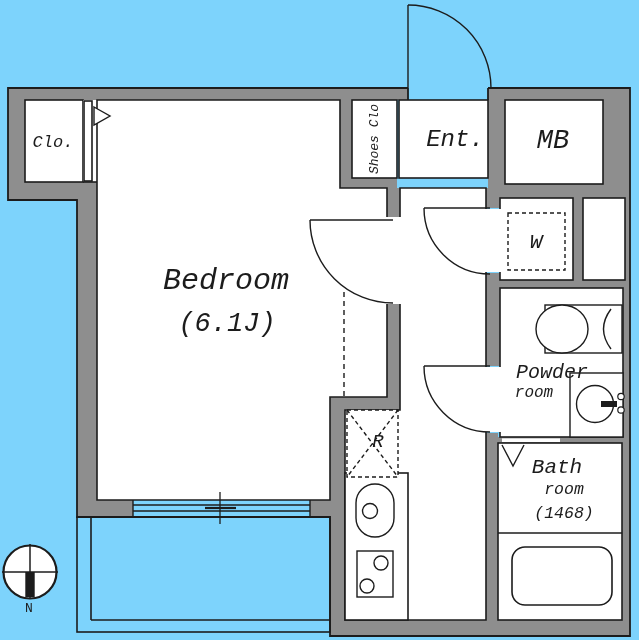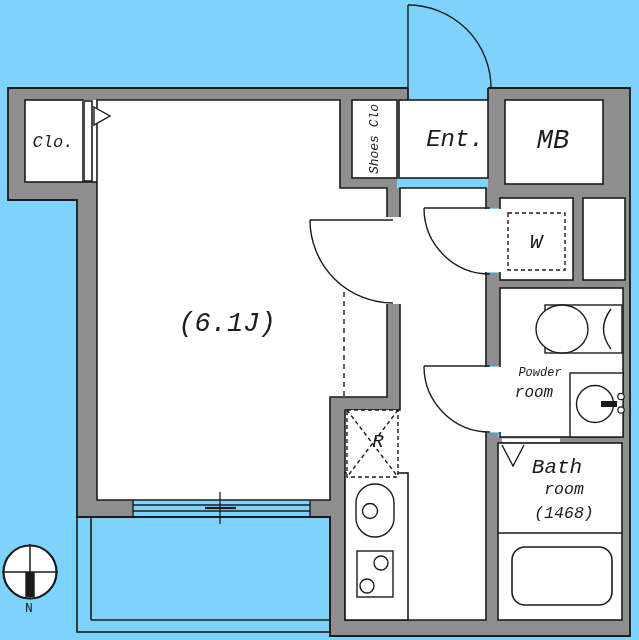--- a/index.html
+++ b/index.html
@@ -152,22 +152,23 @@
       <line x1="2" y1="572" x2="58" y2="572" stroke-width="1.5"></line>
       <line x1="30" y1="544" x2="30" y2="599" stroke-width="1.5"></line>
       <rect x="25.3" y="572" width="9.4" height="25" fill="#1c1c1c" stroke="none"></rect>
     </g>
   </svg>
 
   <div class="lbl" style="left:53px;top:142px;font-size:17px;">Clo.</div>
   <div class="lbl rot" style="left:374px;top:139px;font-size:13px;">Shoes Clo</div>
   <div class="lbl" style="left:443px;top:140px;font-size:24px;margin-left:12px;">Ent.</div>
   <div class="lbl" style="left:553px;top:141px;font-size:27px;">MB</div>
+  <div class="lbl" style="left:226px;top:281px;font-size:30px;">Bedroom</div>
   <div class="lbl" style="left:227px;top:324px;font-size:27px;text-align:center;">(6.1J)</div>
   <div class="lbl" style="left:536px;top:242px;font-size:21px;">W</div>
   <div class="lbl" style="left:378px;top:442px;font-size:19px;">R</div>
-  <div class="lbl" style="left:540px;top:373px;font-size:12px;">Powder</div>
+  <div class="lbl" style="left:552px;top:373px;font-size:20px;">Powder</div>
   <div class="lbl" style="left:534px;top:393px;font-size:16px;">room</div>
   <div class="lbl" style="left:557px;top:467px;font-size:21px;">Bath</div>
   <div class="lbl" style="left:564px;top:490px;font-size:16.5px;">room</div>
   <div class="lbl" style="left:564px;top:514px;font-size:16.5px;">(1468)</div>
   <div class="lbl upright" style="left:29px;top:608px;font-size:13px;">N</div>
 </div>
 
 </body></html>

